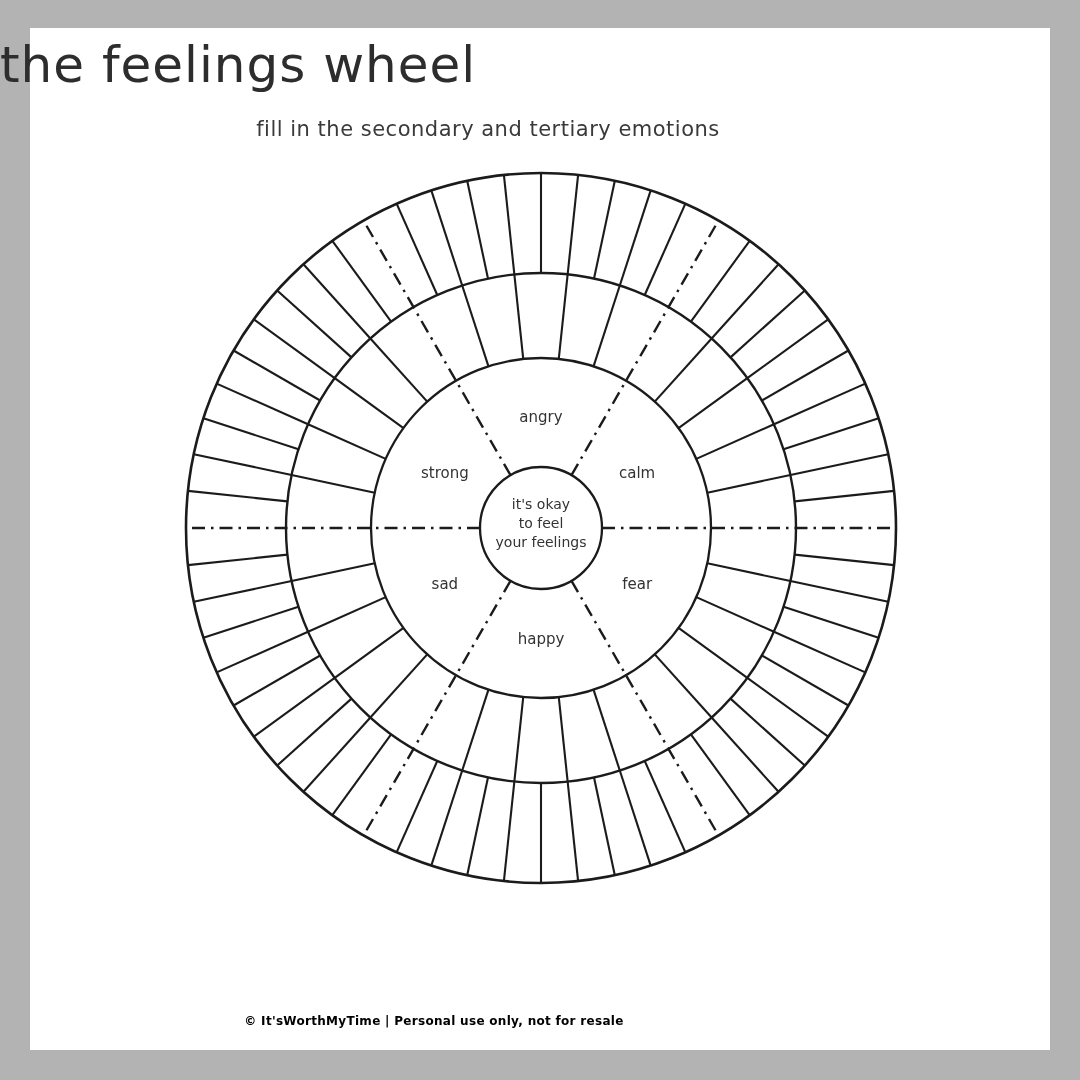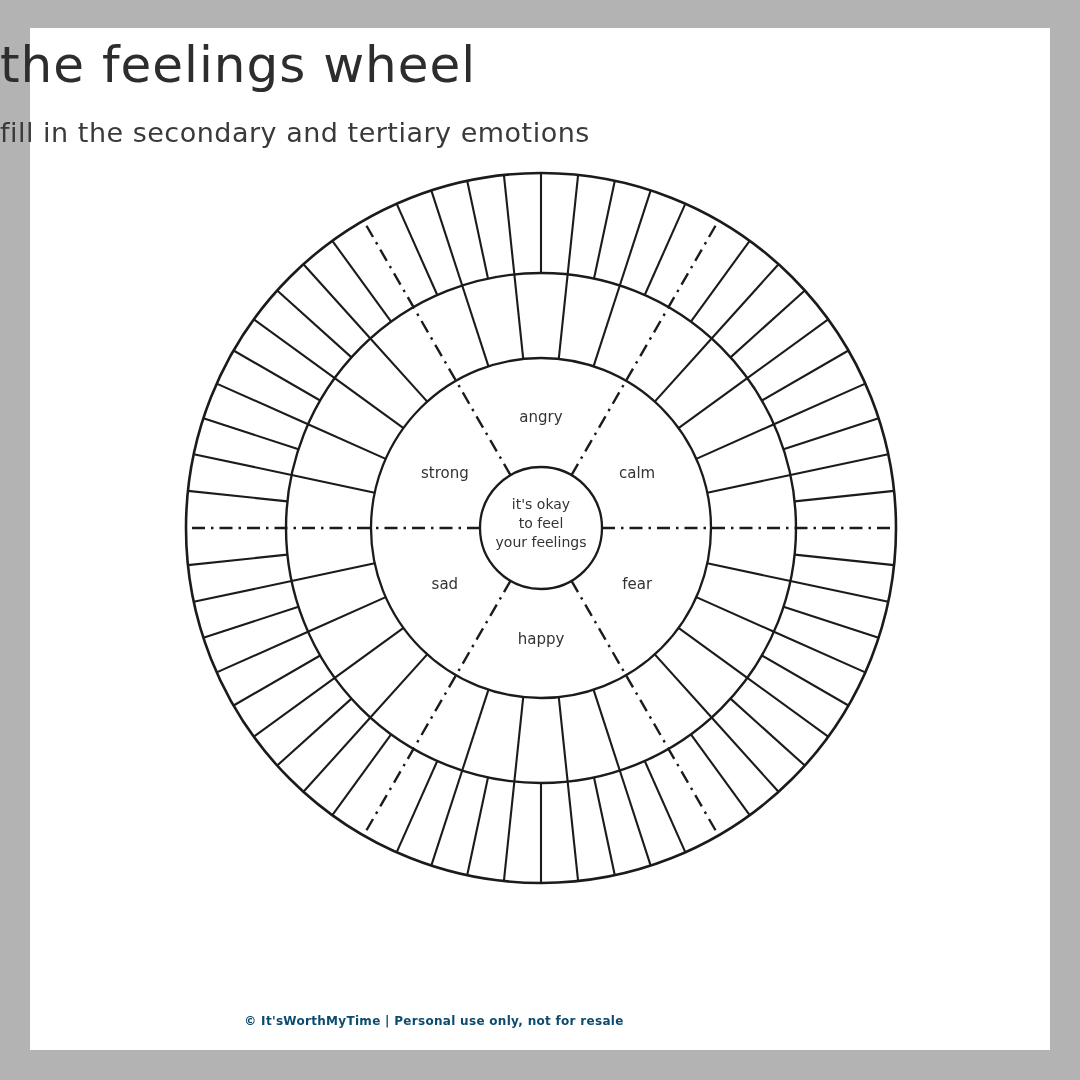--- a/index.html
+++ b/index.html
@@ -27,34 +27,35 @@
     font-size: 50px;
     line-height: 1.1;
     letter-spacing: 1px;
     color: #2d2d2d;
   }
   .subtitle {
     position: absolute;
     left: 0;
     top: 117px;
     width: 976px;
-    font-size: 27px;
+    text-align: center;
+    font-size: 21px;
     letter-spacing: 0.5px;
     color: #3a3a3a;
   }
   .footer {
     position: absolute;
     left: 0;
     top: 1014px;
     width: 868px;
     text-align: center;
     font-size: 12px;
     font-weight: 600;
     letter-spacing: 0.3px;
-    color: #0c4a6e;
+    color: #000000;
   }
   svg.wheel {
     position: absolute;
     left: 0;
     top: 0;
     width: 1080px;
     height: 1080px;
     pointer-events: none;
   }
 </style>

